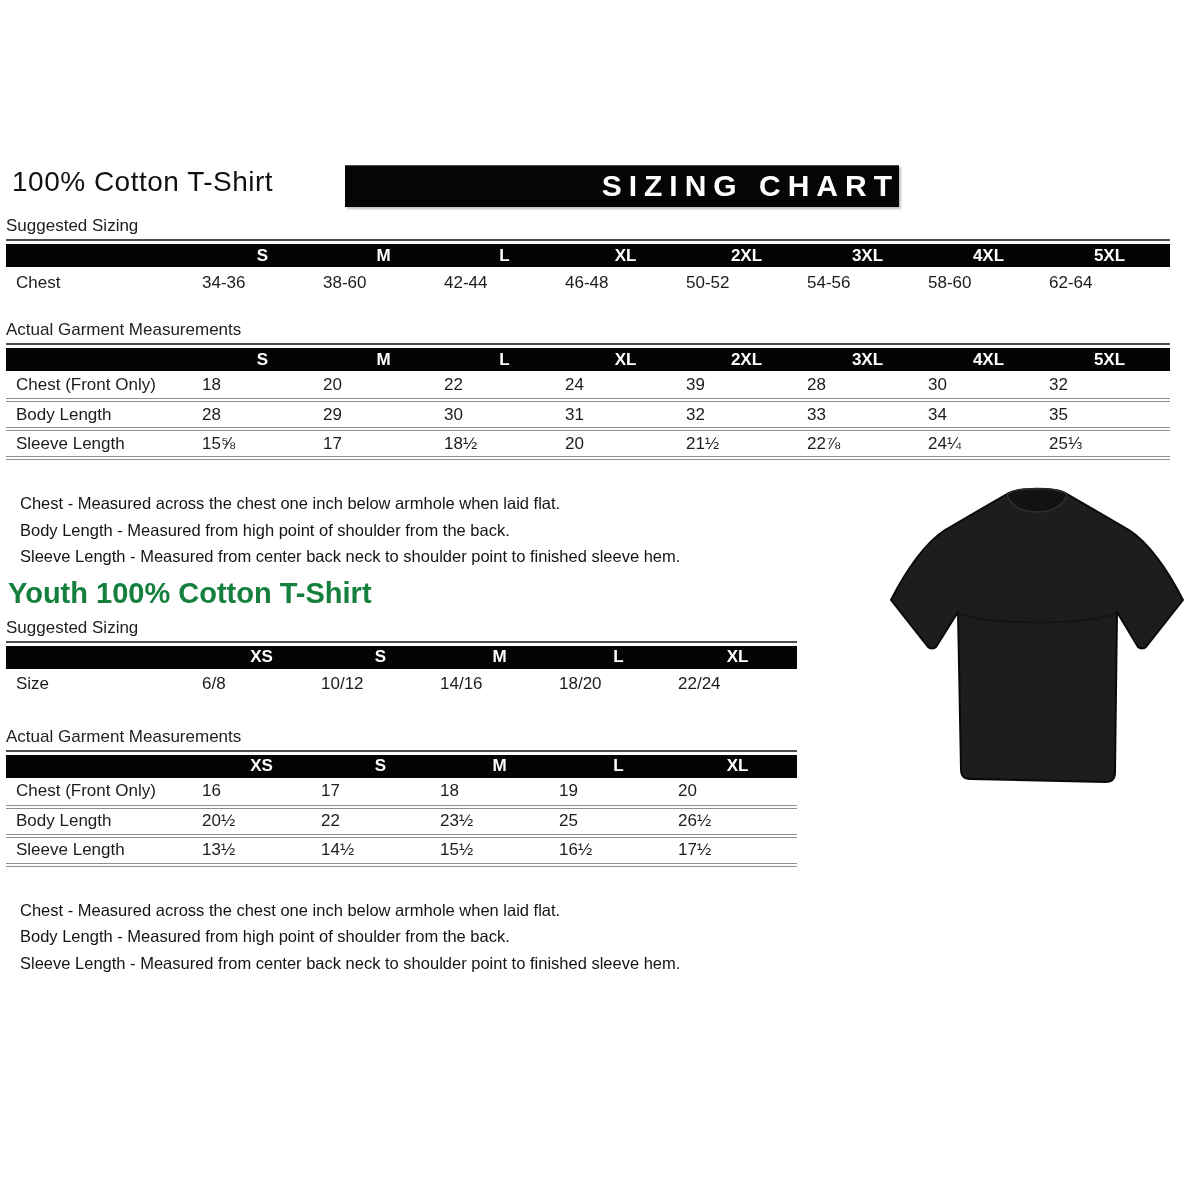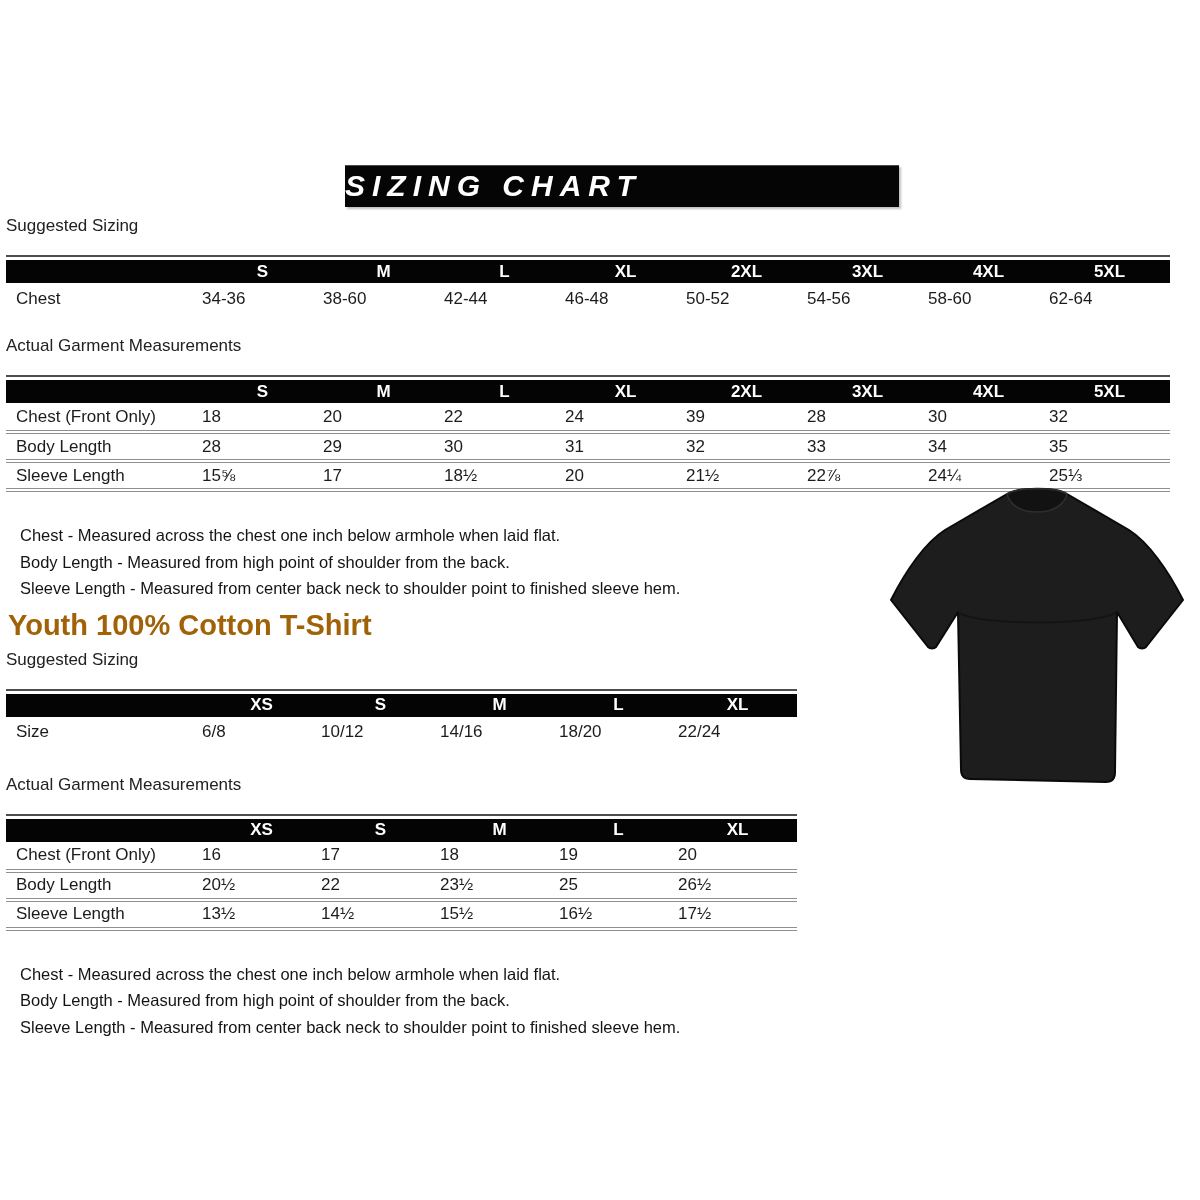--- a/index.html
+++ b/index.html
@@ -18,31 +18,30 @@
   .header-row { margin-top:164px; height:44px; position:relative; }
   .main-title {
     position:absolute; left:6px; top:2px;
     font-size:28px; font-weight:400; color:#111;
     letter-spacing:0.5px;
   }
   .banner {
     position:absolute; left:339px; top:1px;
     width:554px; height:42px;
     background:#050505;
-    display:flex; align-items:center; justify-content:flex-start;
+    display:flex; align-items:center; justify-content:flex-end;
     box-shadow:inset 0 1px 0 #4a4a4a, 2px 2px 2px rgba(0,0,0,0.25);
-    font-style:italic;
   }
   .banner span {
     color:#ffffff; font-weight:bold; font-size:30px; letter-spacing:7px;
   }
 
   .section-label {
     font-size:17px; color:#222;
-    padding-bottom:19px;
+    padding-bottom:3px;
     border-bottom:2px solid #4d4d4d;
   }
   .w-adult { width:1164px; }
   .w-youth { width:791px; }
 
   table { border-collapse:collapse; table-layout:fixed; }
   th, td { overflow:hidden; white-space:nowrap; }
   thead th {
     background:#040404; color:#ffffff;
     font-weight:bold; font-size:17px;
@@ -56,35 +55,36 @@
   td.row-label b { font-weight:normal; }
   .mt3 { margin-top:3px; }
 
   .measure tbody tr td { border-bottom:4px double #8f8f8f; height:29px; }
 
   .notes { margin-top:30px; padding-left:14px; }
   .notes div { font-size:16.5px; color:#141414; line-height:26.5px; }
 
   .youth-title {
     margin-top:7px; padding-left:2px;
-    font-size:29px; font-weight:bold; color:#a16207;
+    font-size:29px; font-weight:bold; color:#15803d;
   }
   .gap8 { height:8px; }
   .gap22 { height:22px; }
   .gap27 { height:27px; }
 
   .tshirt-wrap { position:absolute; left:886px; top:478px; width:302px; height:334px; }
 </style>
 </head>
 <body>
 
 <div class="page">
   <div class="content">
 
     <div class="header-row">
+      <div class="main-title">100% Cotton T-Shirt</div>
       <div class="banner">
         <span>SIZING CHART</span>
       </div>
     </div>
 
     <div class="gap8"></div>
 
     <div class="section-label w-adult">Suggested Sizing</div>
     <table class="w-adult mt3">
       <colgroup>

